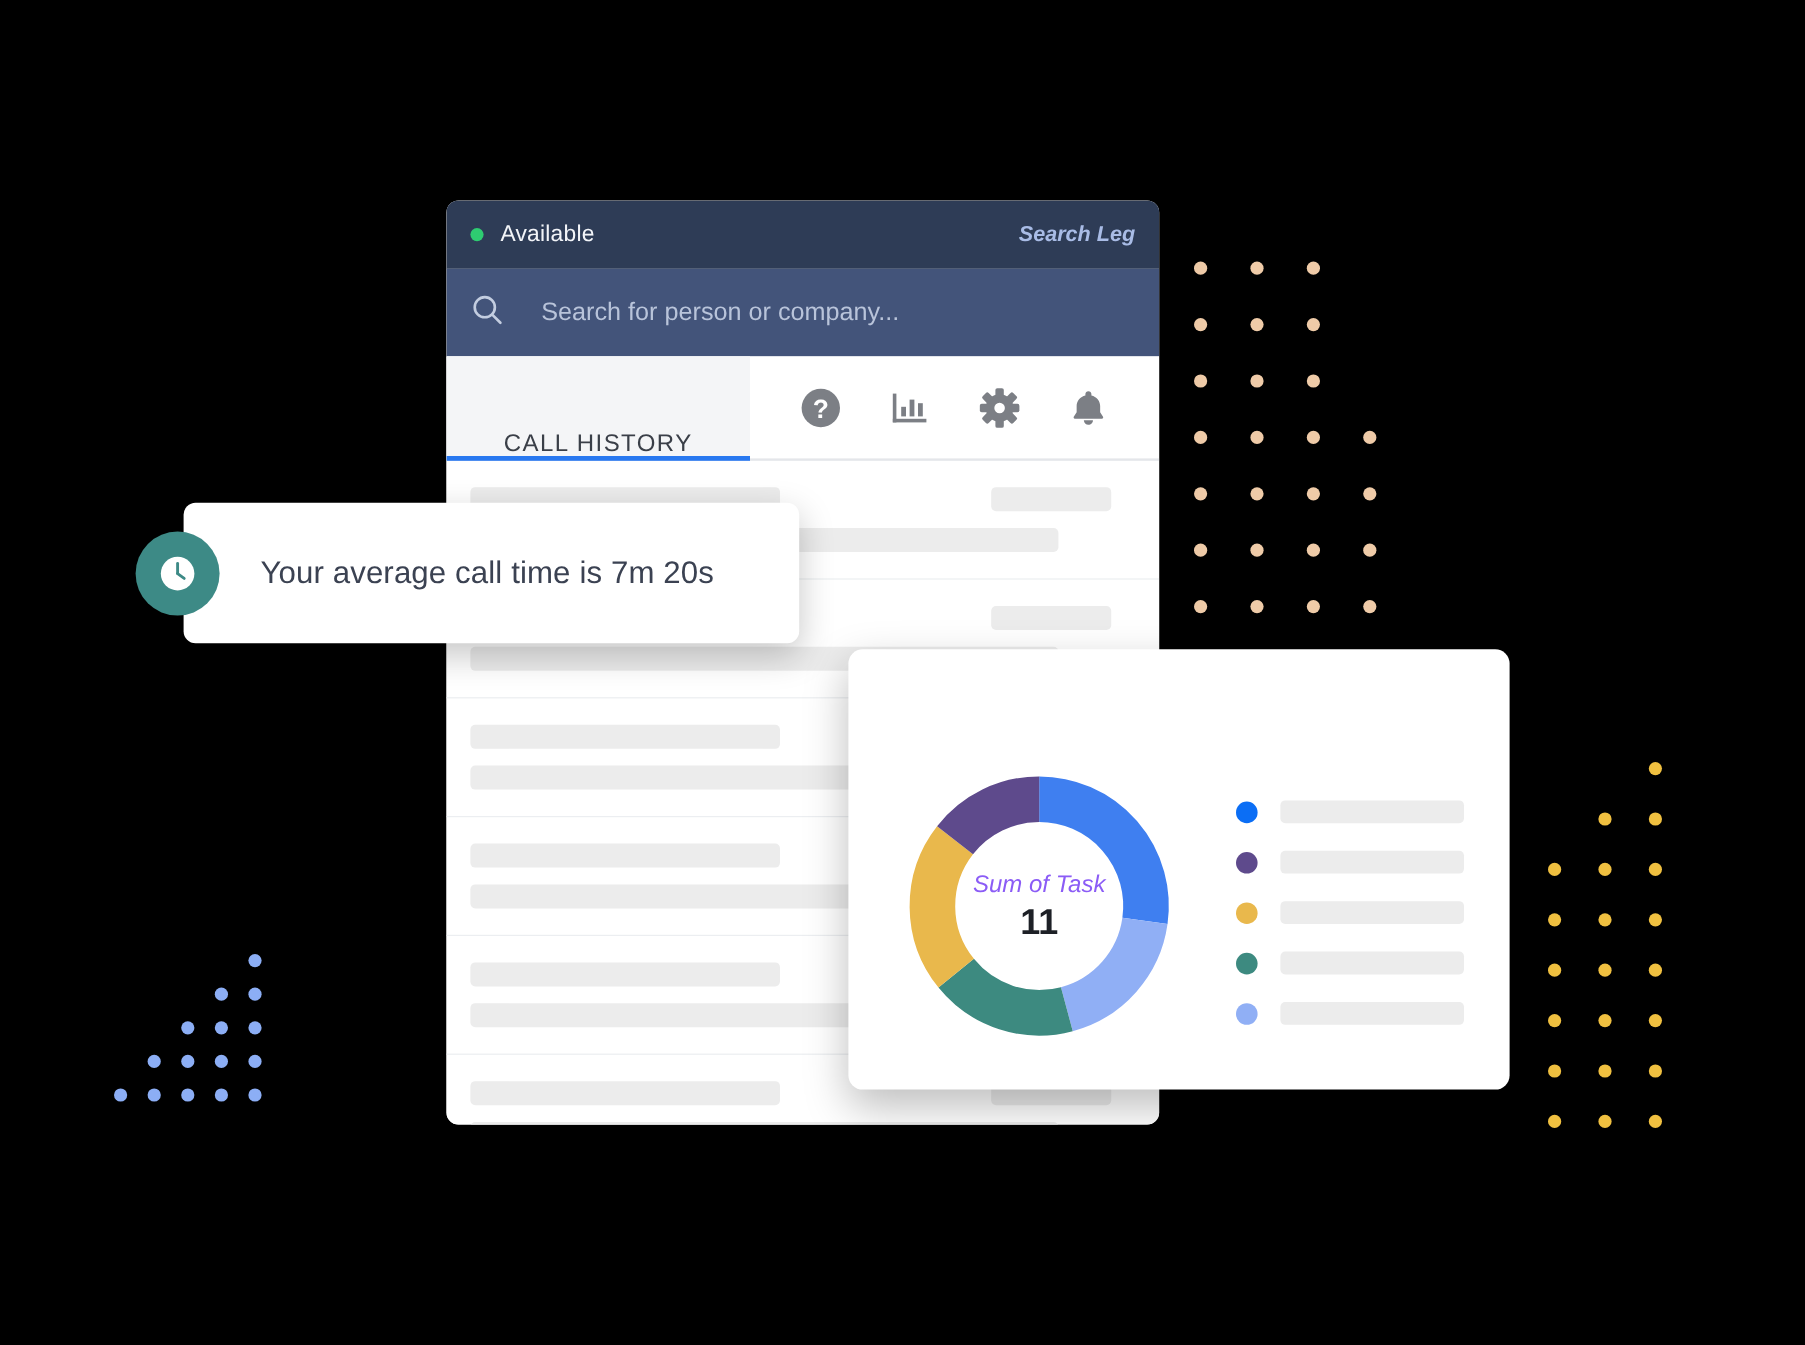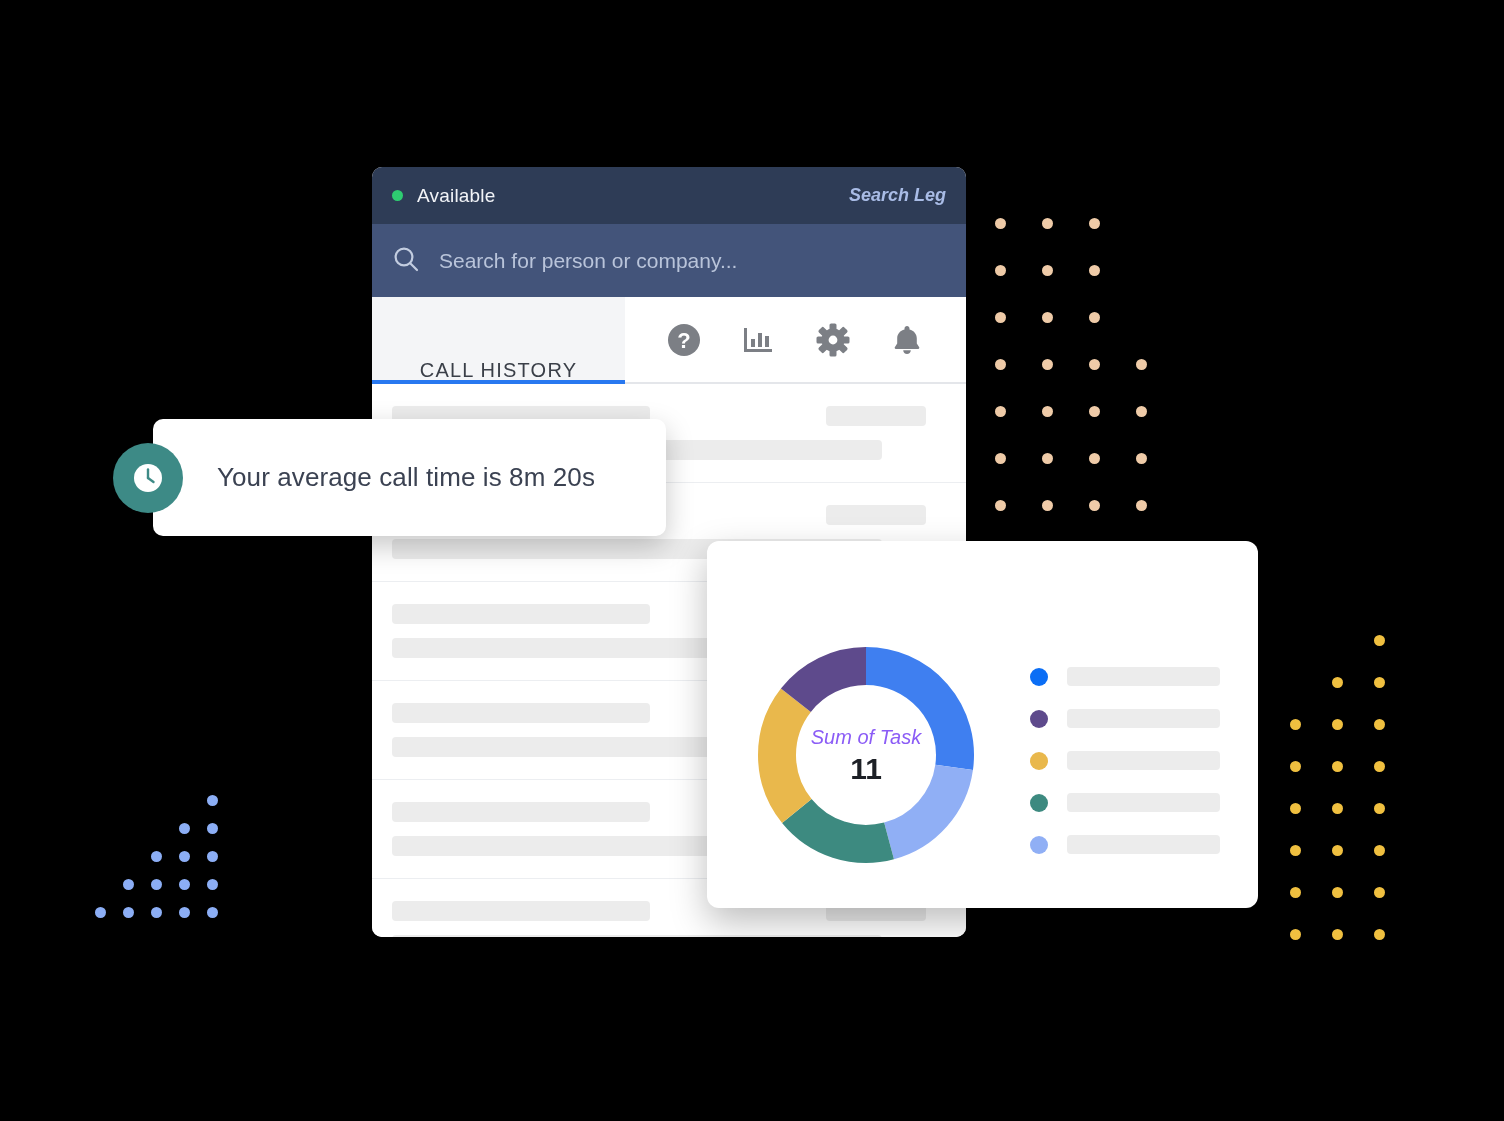--- a/index.html
+++ b/index.html
@@ -66,20 +66,21 @@
     font-size: 18px;
     font-style: italic;
     font-weight: 600;
   }
   #search-bar {
     height: 73px;
     background: #43547a;
     display: flex; align-items: center;
     padding: 0 20px;
     box-sizing: border-box;
+    gap: 12px;
   }
   #search-icon { flex: 0 0 auto; margin-right: 17px; }
   #search-input {
     background: transparent;
     border: none; outline: none;
     color: #cdd6e8;
     font-size: 21px;
     font-family: "Liberation Sans", sans-serif;
     width: 100%;
   }
@@ -421,21 +422,21 @@
   </div>
 
   <div id="avg-call-callout">
     <div id="clock-badge">
       <svg width="40" height="40" viewBox="0 0 40 40">
         <circle cx="20" cy="20" r="14" fill="#ffffff"></circle>
         <line x1="20" y1="20" x2="20" y2="11.5" stroke="#3d8a86" stroke-width="2.4" stroke-linecap="round"></line>
         <line x1="20" y1="20" x2="25.5" y2="24" stroke="#3d8a86" stroke-width="2.4" stroke-linecap="round"></line>
       </svg>
     </div>
-    <span id="avg-call-text">Your average call time is 8m 20s</span>
+    <span id="avg-call-text">Your average call time is 7m 20s</span>
   </div>
 
   <div id="connected-time-card">
 
     <div id="donut-wrap">
       <svg id="donut-svg" width="222" height="222" viewBox="0 0 222 222">
           <path d="M 111 22 A 89 89 0 0 1 199.13385811799975 123.38640598544582" fill="none" stroke="#3f7ff0" stroke-width="38"></path>
           <path d="M 199.13385811799975 123.38640598544582 A 89 89 0 0 1 134.03489501412434 196.96739853972707" fill="none" stroke="#90aff5" stroke-width="38"></path>
           <path d="M 134.03489501412434 196.96739853972707 A 89 89 0 0 1 41.834009430329615 167.00951480343556" fill="none" stroke="#3d8a80" stroke-width="38"></path>
           <path d="M 41.834009430329615 167.00951480343556 A 89 89 0 0 1 40.86704292900173 56.20612869601645" fill="none" stroke="#e9b84c" stroke-width="38"></path>

